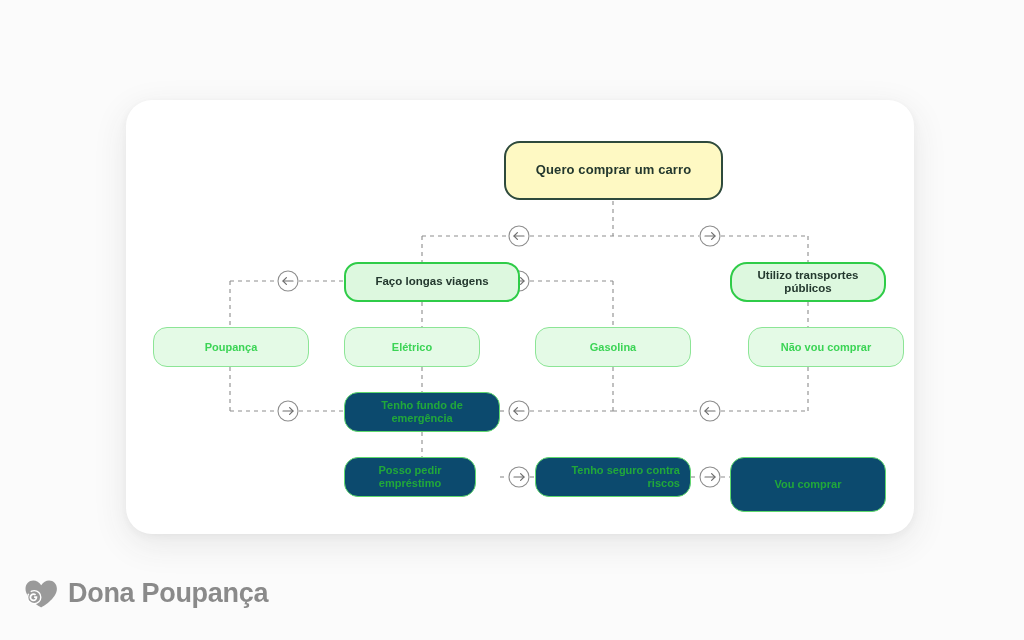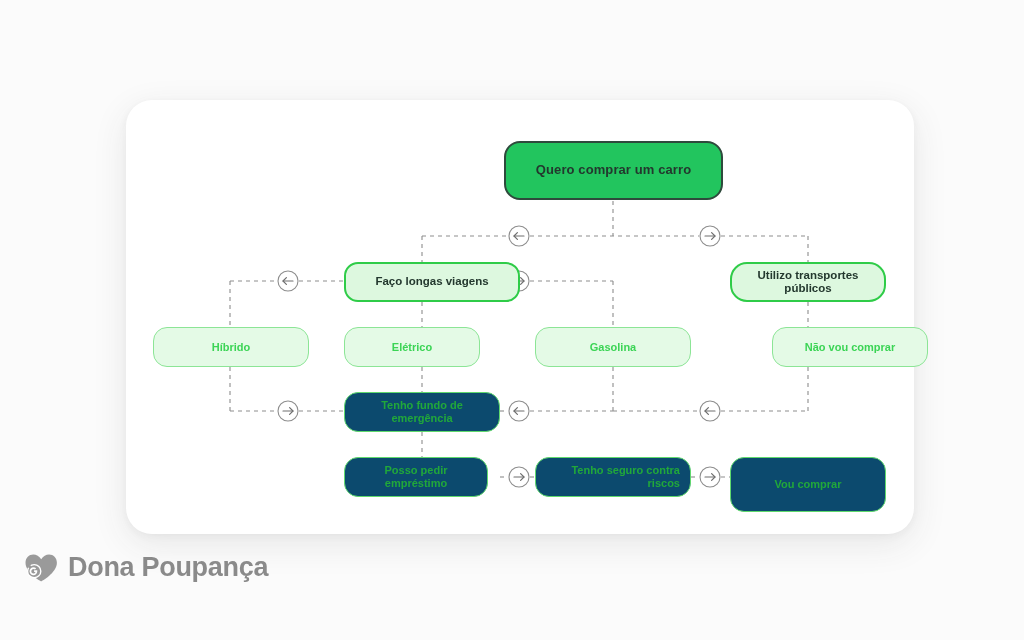--- a/index.html
+++ b/index.html
@@ -34,21 +34,21 @@
     border-radius: 14px;
     line-height: 1.15;
     padding: 0 10px;
     user-select: none;
   }
   .node span { display: block; }
 
   
   .node.root {
     border: 2px solid #2e4a3c;
-    background: #22c55e;
+    background: #fef9c3;
     border-radius: 16px;
   }
   .node.root span { color: #23382e; font-size: 13px; font-weight: 700; letter-spacing: .1px; }
 
   
   .node.strong {
     border: 2px solid #2fcc48;
     background: #ddf8df;
   }
   .node.strong span { color: #23382e; font-size: 11.5px; font-weight: 700; }
@@ -63,21 +63,21 @@
   
   .node.soft {
     border: 1.4px solid #8ce596;
     background: #e4fae6;
   }
   .node.soft span { color: #3bd455; font-size: 11px; font-weight: 700; }
 
   
   #brand {
     position: absolute;
-    left: 24px; top: 552px;
+    left: 24px; top: 578px;
     display: flex; align-items: center; gap: 10px;
   }
   #brand-text {
     font-size: 27px; font-weight: 700; color: #8a8a8a; letter-spacing: -.3px;
   }
 </style>
 </head>
 <body>
 
 <div id="stage">
@@ -183,35 +183,35 @@
       <div class="node root" style="left: 504px; top: 141px; width: 219px; height: 59px;">
         <span>Quero comprar um carro</span>
       </div>
       <div class="node strong" style="left: 344px; top: 262px; width: 176px; height: 40px;">
         <span>Faço longas viagens</span>
       </div>
       <div class="node strong" style="left: 730px; top: 262px; width: 156px; height: 40px; border-radius: 17px;">
         <span>Utilizo transportes públicos</span>
       </div>
       <div class="node soft" style="left: 153px; top: 327px; width: 156px; height: 40px;">
-        <span>Híbrido</span>
+        <span>Poupança</span>
       </div>
       <div class="node soft" style="left: 344px; top: 327px; width: 136px; height: 40px;">
         <span>Elétrico</span>
       </div>
       <div class="node soft" style="left: 535px; top: 327px; width: 156px; height: 40px;">
         <span>Gasolina</span>
       </div>
-      <div class="node soft" style="left: 772px; top: 327px; width: 156px; height: 40px;">
+      <div class="node soft" style="left: 748px; top: 327px; width: 156px; height: 40px;">
         <span>Não vou comprar</span>
       </div>
       <div class="node mid" style="left: 344px; top: 392px; width: 156px; height: 40px;">
         <span>Tenho fundo de emergência</span>
       </div>
-      <div class="node mid" style="left: 344px; top: 457px; width: 144px; height: 40px;">
+      <div class="node mid" style="left: 344px; top: 457px; width: 132px; height: 40px;">
         <span>Posso pedir empréstimo</span>
       </div>
       <div class="node mid" style="left: 535px; top: 457px; width: 156px; height: 40px; text-align: right;">
         <span>Tenho seguro contra riscos</span>
       </div>
       <div class="node mid" style="left: 730px; top: 457px; width: 156px; height: 55px;">
         <span>Vou comprar</span>
       </div>
     </div>
 

